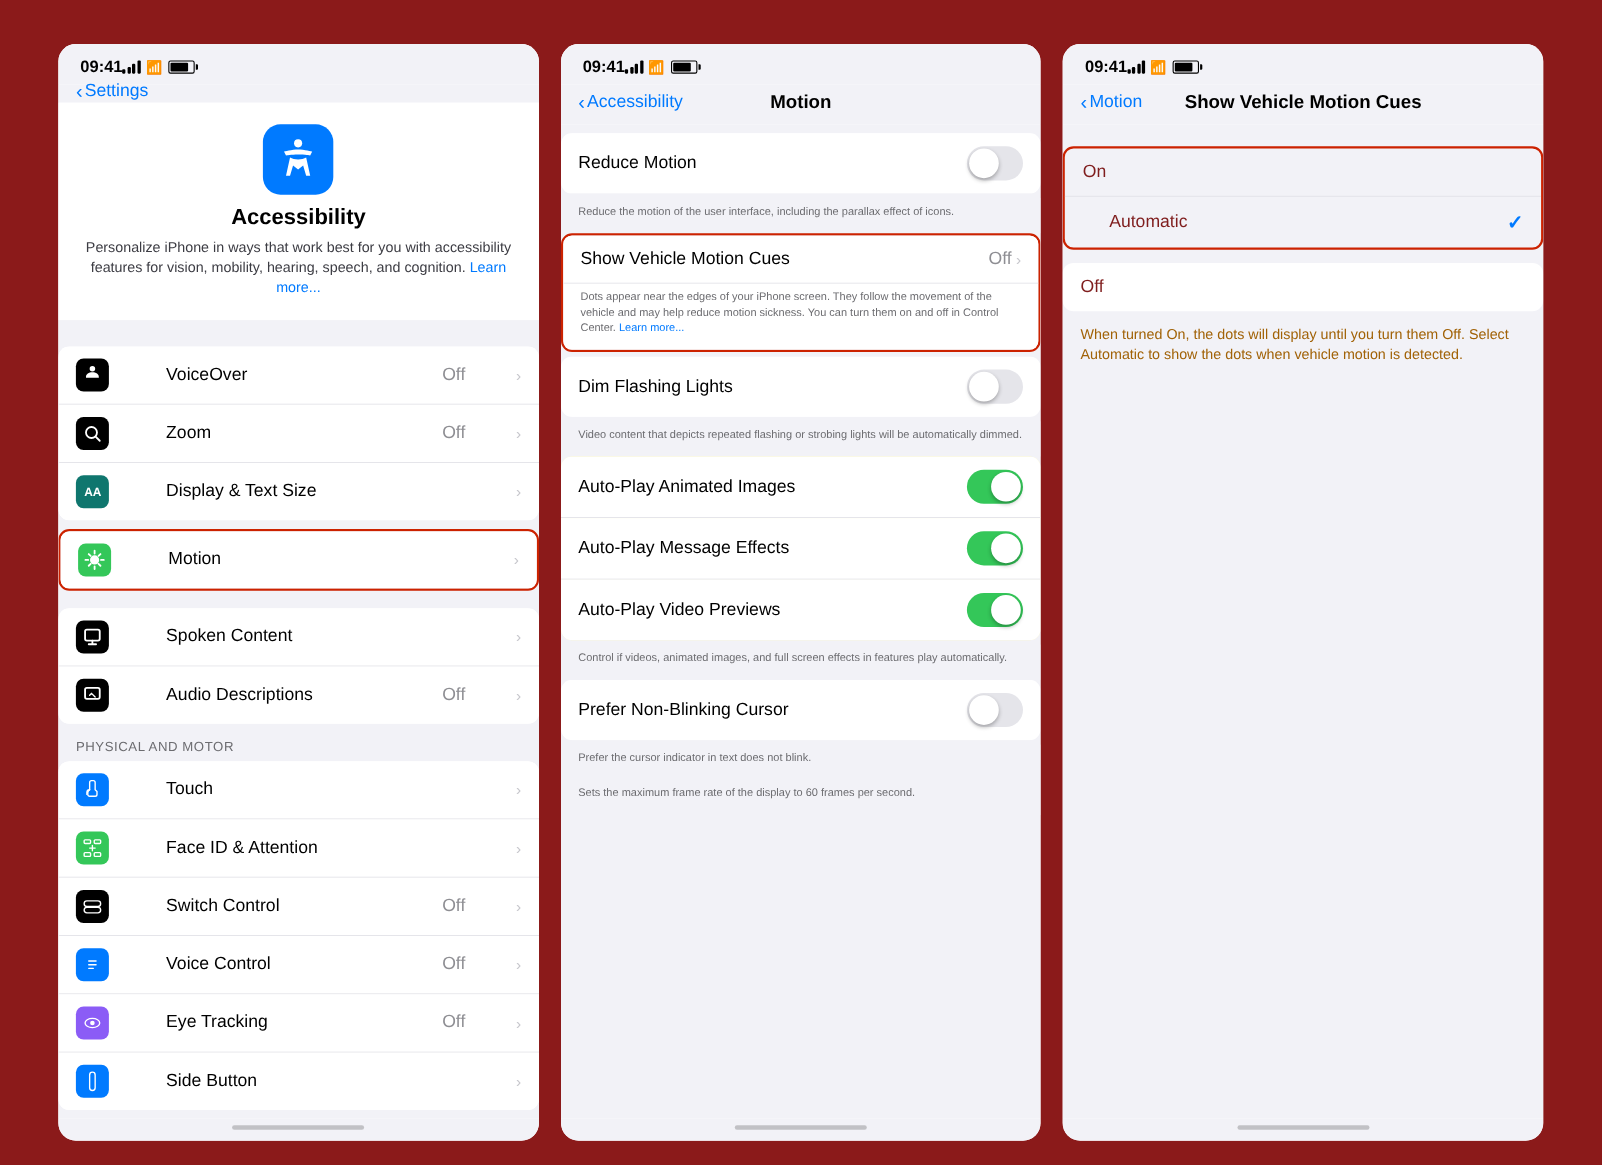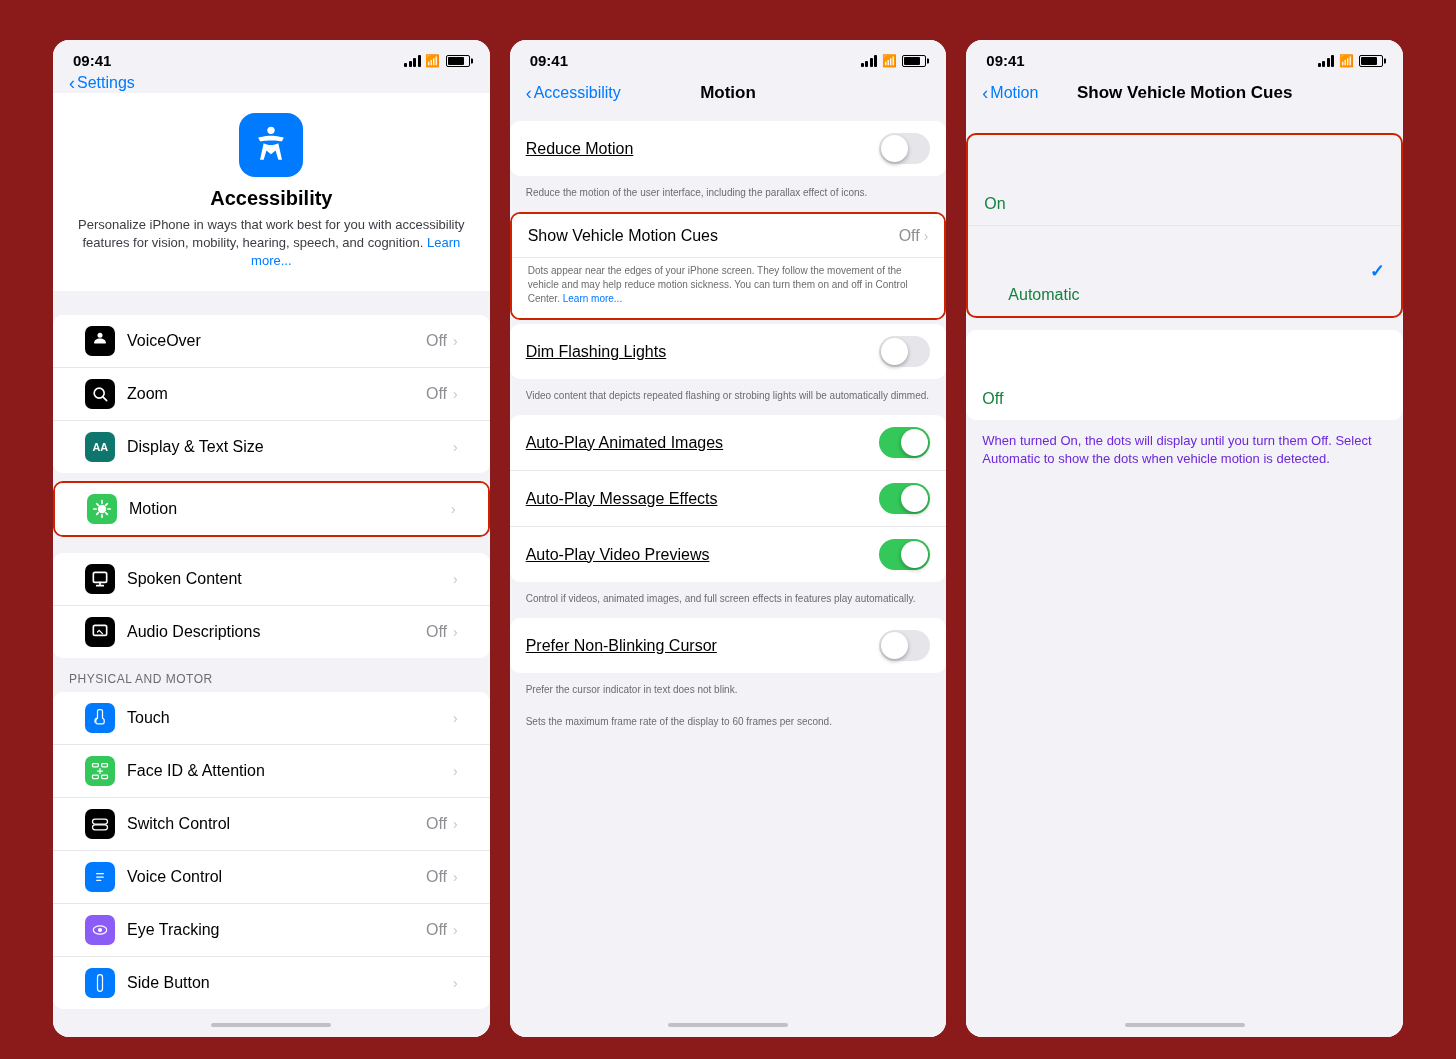--- a/index.html
+++ b/index.html
@@ -18,21 +18,20 @@
       overflow: hidden;
       flex: 1;
       margin: 0 5px;
       min-width: 0;
       display: flex;
       flex-direction: column;
     }
     
     .status-bar {
       display: flex;
-      justify-content: space-between;
       align-items: center;
       padding: 12px 20px 8px;
       background: #f2f2f7;
     }
     .status-time {
       font-size: 15px;
       font-weight: 600;
       color: #000;
     }
     .status-icons {
@@ -167,25 +166,26 @@
     }
     .list-group {
       background: #fff;
       border-radius: 10px;
       margin: 0 0 8px 0;
       overflow: hidden;
     }
     .list-item {
       display: flex;
       align-items: center;
-      padding: 11px 32px;
+      padding: 11px 16px;
       border-bottom: 0.5px solid #e5e5ea;
       background: #fff;
       cursor: pointer;
       min-height: 44px;
+      gap: 40px;
     }
     .list-item:last-child {
       border-bottom: none;
     }
     .list-item-icon {
       width: 30px;
       height: 30px;
       border-radius: 7px;
       display: flex;
       align-items: center;
@@ -265,21 +265,20 @@
       padding: 6px 16px 12px;
       line-height: 1.4;
       background: #f2f2f7;
     }
     .setting-desc a { color: #007AFF; }
     .motion-group {
       background: #fef9c3;
       border-radius: 10px;
       margin: 0 0 4px 0;
       overflow: hidden;
-      text-decoration: underline;
     }
     .highlighted-motion {
       border: 2.5px solid #CC2200;
       border-radius: 10px;
       overflow: hidden;
       margin-bottom: 4px;
     }
     .setting-value-row {
       display: flex;
       align-items: center;
@@ -307,22 +306,21 @@
       align-items: center;
       padding: 12px 16px;
       border-bottom: 0.5px solid #e5e5ea;
       min-height: 44px;
       cursor: pointer;
     }
     .option-row:last-child { border-bottom: none; }
     .option-label {
       flex: 1;
       font-size: 16px;
-      color: #15803d;
-      margin-top: 48px;
+      color: #7f1d1d;
     }
     .checkmark {
       color: #007AFF;
       font-size: 18px;
       font-weight: 600;
     }
     .option-desc {
       font-size: 13px;
       color: #6c6c70;
       padding: 8px 16px 12px;
@@ -679,21 +677,21 @@
             <span class="option-label">Automatic</span>
             <span class="checkmark">✓</span>
           </div>
         </div>
 
         <div class="option-group">
           <div class="option-row" style="border-bottom:none;">
             <span class="option-label">Off</span>
           </div>
         </div>
-        <div class="option-desc" style="font-size:13px; color:#6d28d9; padding:8px 16px 12px; line-height:1.4;">
+        <div class="option-desc" style="font-size:13px; color:#a16207; padding:8px 16px 12px; line-height:1.4;">
           When turned On, the dots will display until you turn them Off. Select Automatic to show the dots when vehicle motion is detected.
         </div>
       </div>
 
       <div class="home-indicator">
         <div class="home-bar"></div>
       </div>
     </div>
 
   </div>

